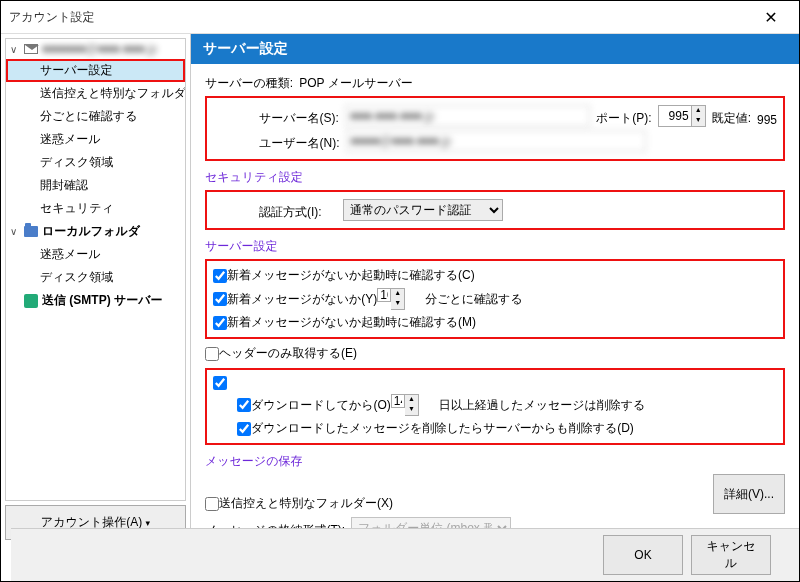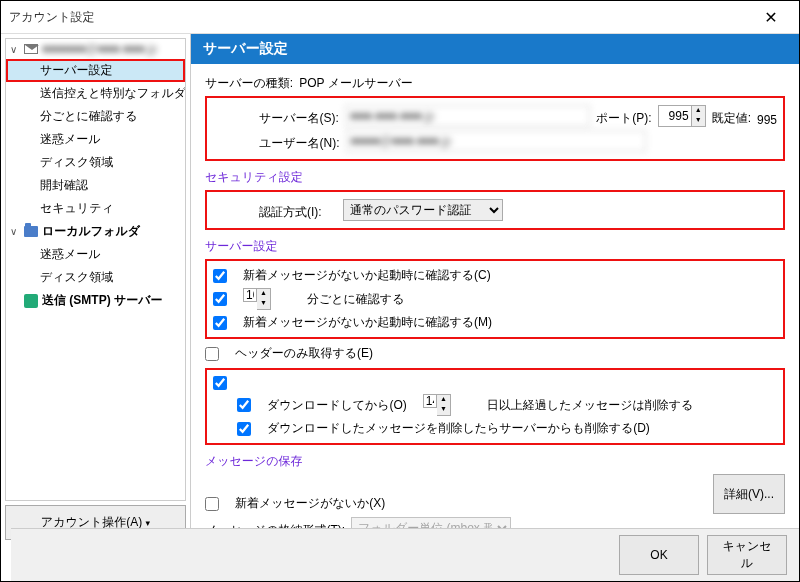--- a/index.html
+++ b/index.html
@@ -28,26 +28,26 @@
 .row { display:flex; align-items:flex-end; margin: 3px 0; gap:6px; }
 .label { min-width: 78px; margin-left: 46px; }
 .inp { border:1px solid #aaa; padding:2px 4px; height:22px; }
 .inp.w-long { flex:1; }
 .spinner { width:48px; display:inline-flex; }
 .spinner input { width:34px; border:1px solid #aaa; text-align:right; padding:1px 2px; height:22px; }
 .spinbtns { display:flex; flex-direction:column; border:1px solid #aaa; border-left:none; }
 .spinbtns div{ height:10px; width:13px; font-size:7px; line-height:8px; text-align:center; background:#eee; cursor:pointer; }
 .box > legend, .section-title { color:#6d28d9; margin: 8px 0 4px; font-family: Liberation Mono, monospace; }
 .sel { border:1px solid #aaa; height:22px; padding:1px 2px; background:#eee; width:160px; }
-.chk { display:flex; align-items:center; gap:16px; padding:2px 0; }
+.chk { display:flex; align-items:center; gap:0; padding:2px 0; }
 .chk input { width:14px; height:14px; }
 .redbox { border:2px solid #e11; padding:4px 6px; margin:4px 0; }
 .indent { padding-left: 24px; }
 .btn { border:1px solid #aaa; background:#e9e9e9; padding:2px 10px; height:40px; cursor:pointer; }
-.footer { position:absolute; bottom:0; left:10px; right:0; border-top:1px solid #ccc; padding:6px 12px; display:flex; justify-content:flex-end; gap:8px; background:#f0f0f0; }
+.footer { position:absolute; bottom:0; left:10px; right:0; border-top:1px solid #ccc; padding:6px 28px; display:flex; justify-content:flex-end; gap:8px; background:#f0f0f0; }
 .right-float { margin-left:auto; }
 </style>
 </head>
 <body>
 
 <div class="titlebar">
   <span class="title">アカウント設定</span>
   <div class="close-btn">✕</div>
 </div>
 
@@ -120,20 +120,21 @@
       </div>
 
       <div class="section-title">サーバー設定</div>
       <div class="redbox">
         <label class="chk">
             <input type="checkbox" checked="" style="">
             <span>新着メッセージがないか起動時に確認する(C)</span>
           </label>
         <label class="chk">
           <input type="checkbox" checked="" style="">
+          <span>新着メッセージがないか(Y)</span>
           <div class="spinner">
               <input value="10" style="">
               <div class="spinbtns">
                 <div>▲</div>
                 <div>▼</div>
               </div>
             </div>
           <span>分ごとに確認する</span>
         </label>
         <label class="chk">
@@ -165,21 +166,21 @@
         <label class="chk indent">
             <input type="checkbox" checked="" style="">
             <span>ダウンロードしたメッセージを削除したらサーバーからも削除する(D)</span>
           </label>
       </div>
 
       <div class="section-title">メッセージの保存</div>
       <div class="row">
         <label class="chk">
             <input type="checkbox" style="">
-            <span>新着メッセージがないか(X)</span>
+            <span>送信控えと特別なフォルダー(X)</span>
           </label>
         <button class="btn right-float">詳細(V)...</button>
       </div>
       <div class="row">
         <span>メッセージの格納形式(T):</span>
         <select class="sel" disabled=""><option>フォルダー単位 (mbox 形式)</option></select>
       </div>
 
     </div>
   </div>

